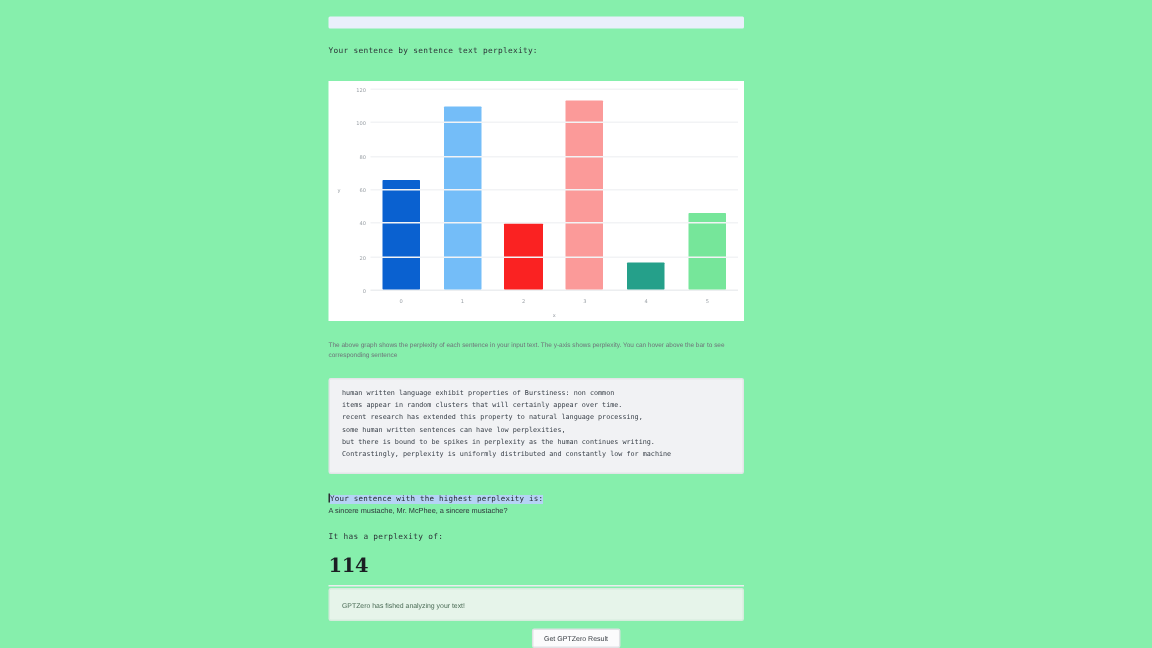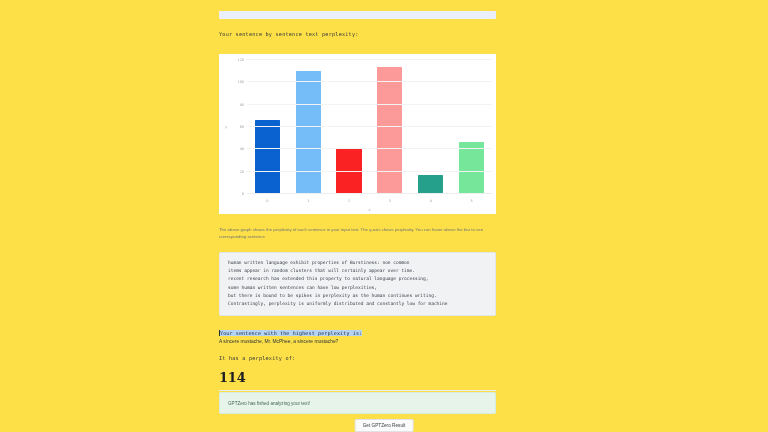--- a/index.html
+++ b/index.html
@@ -5,21 +5,21 @@
   * { box-sizing: border-box; margin: 0; padding: 0; }
   html, body {
     width: 768px; height: 432px;
     background: #ffffff;
     font-family: "Liberation Sans", sans-serif;
     overflow: hidden;
   }
   .page {
     position: relative;
     width: 768px; height: 432px;
-    background: #fde047;
+    background: #86efac;
   }
 
   
   .progress-bar {
     position: absolute;
     left: 219px; top: 11px;
     width: 277px; height: 8px;
     background: #eaeffb;
     border-radius: 1px;
   }

